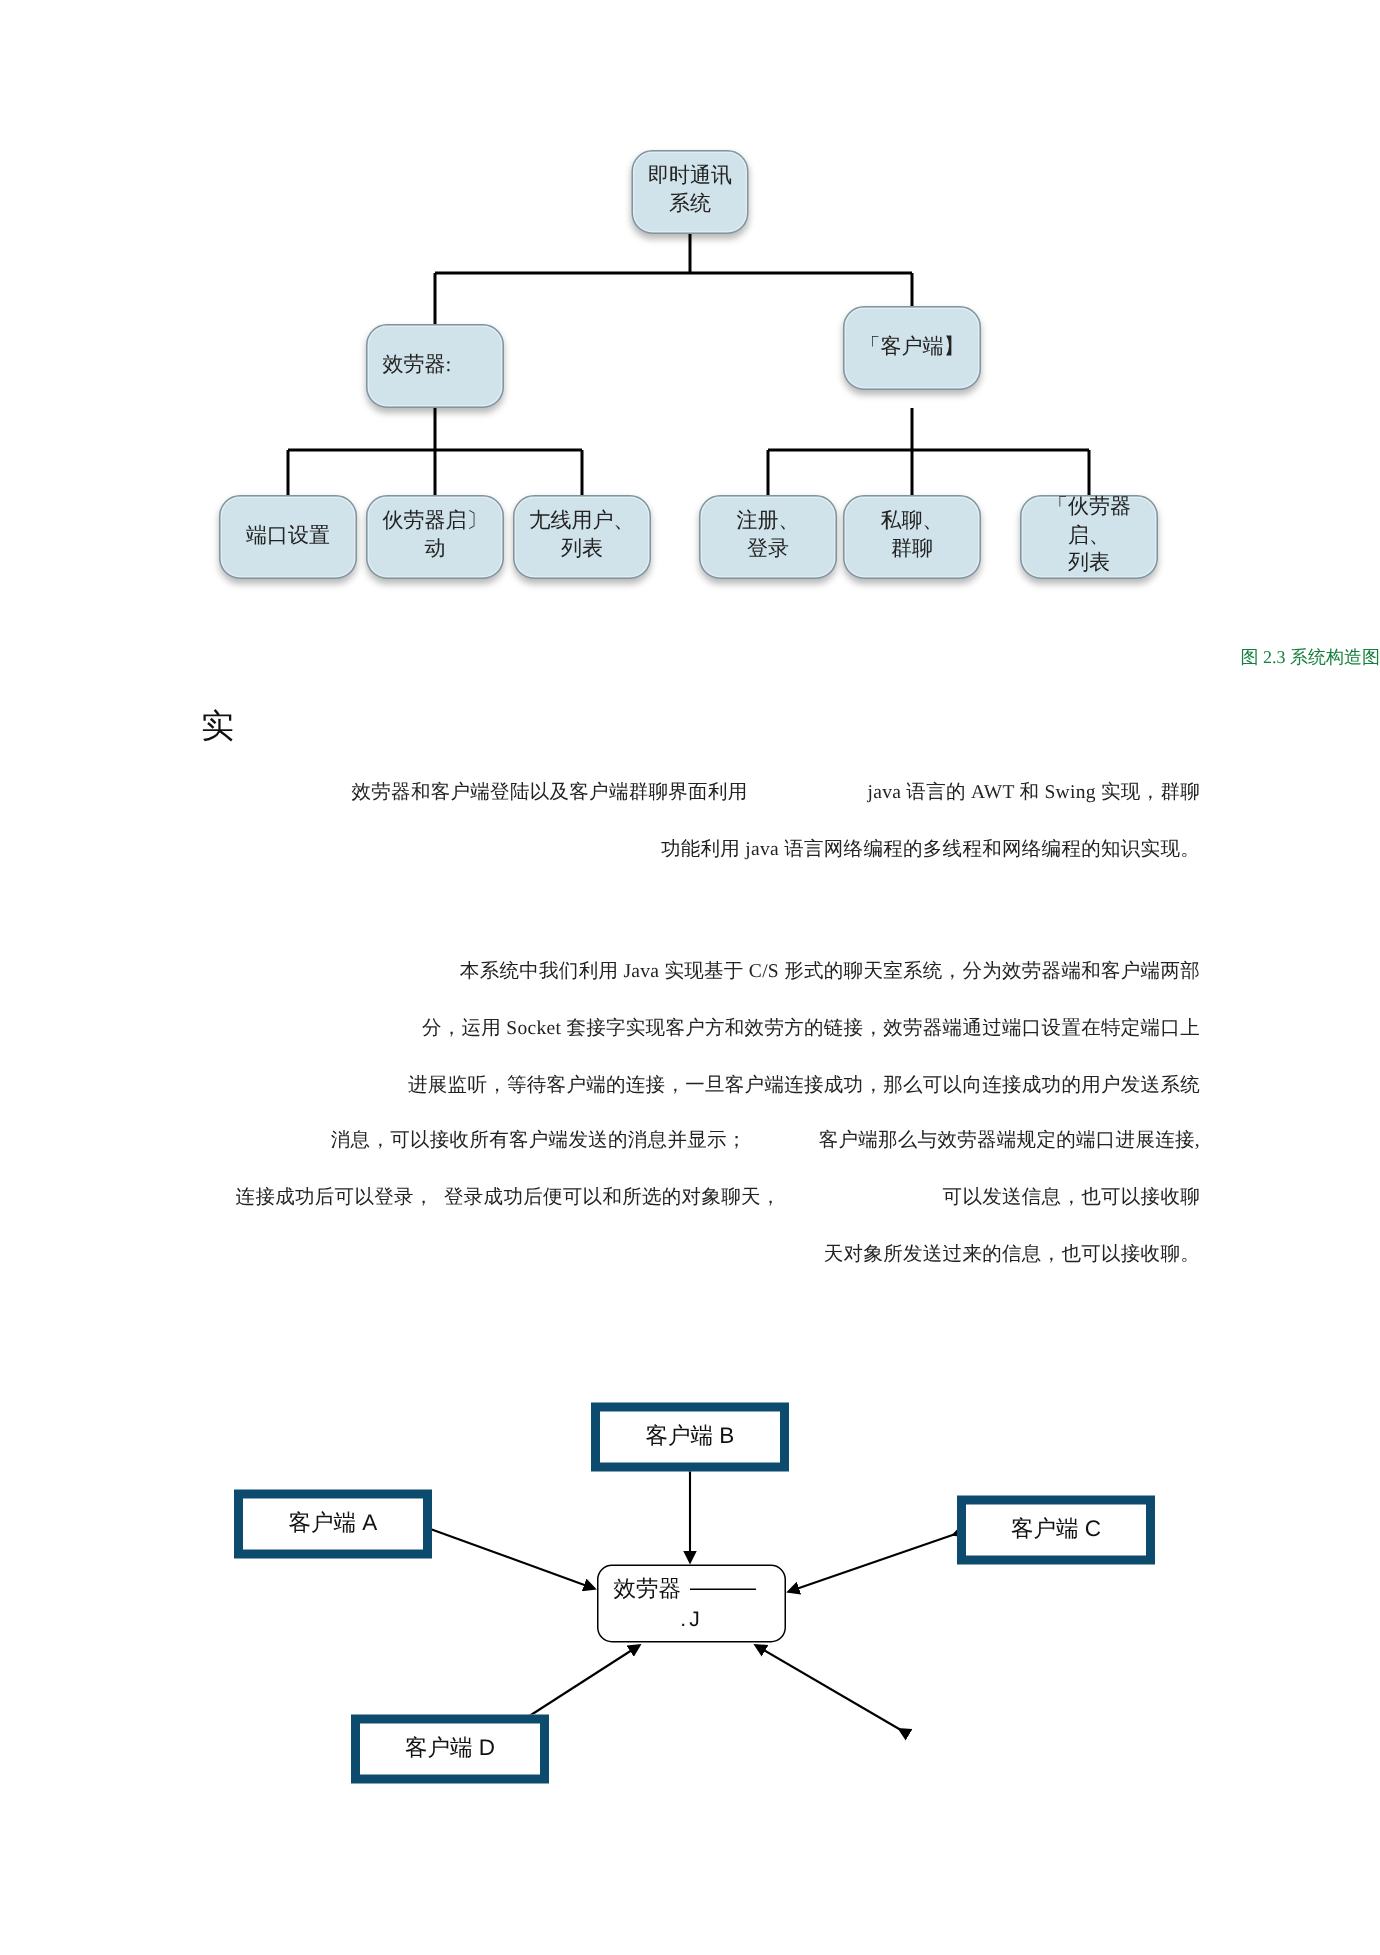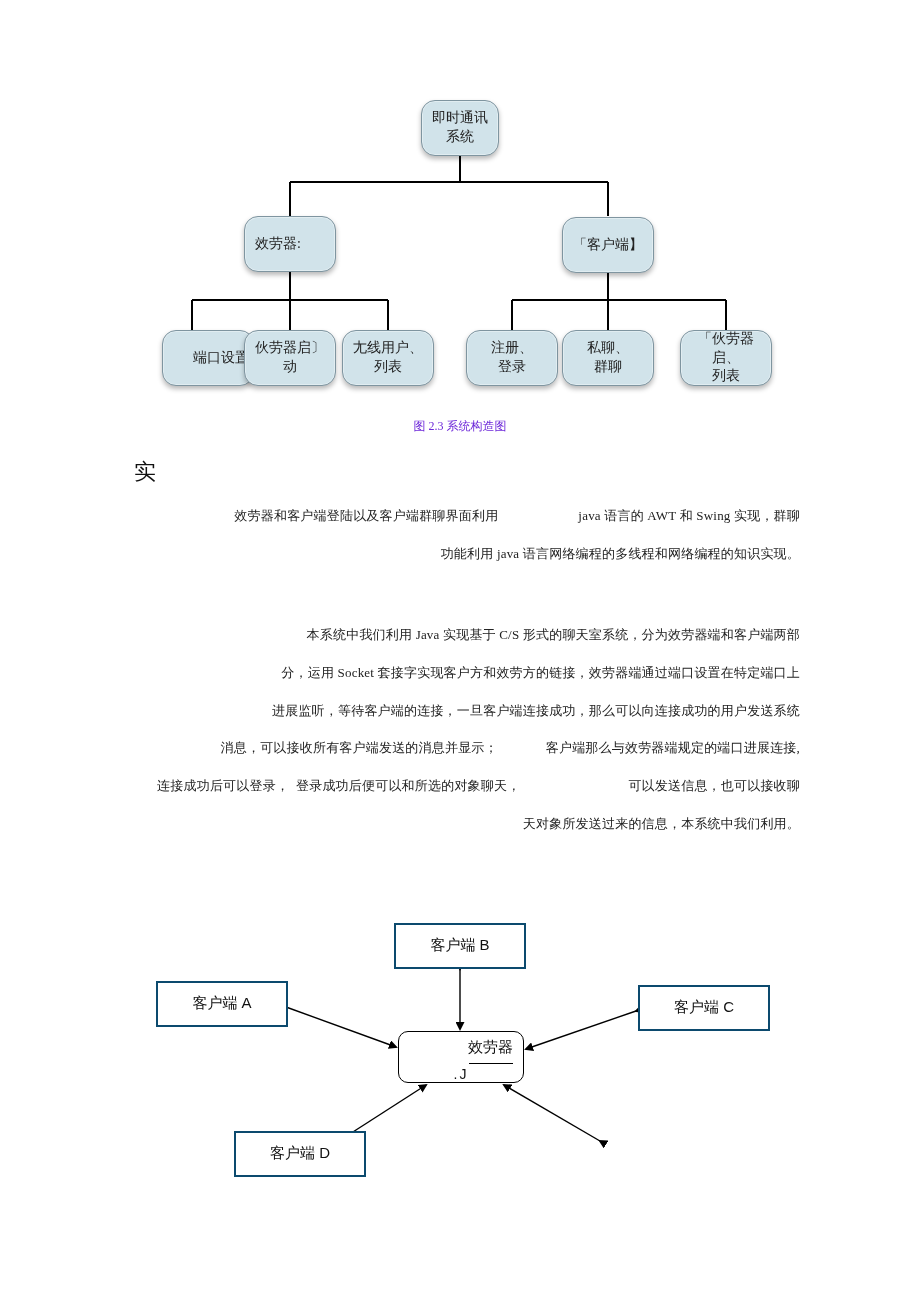--- a/index.html
+++ b/index.html
@@ -53,25 +53,25 @@
     height: 56px;
   }
   .tree svg {
     position: absolute;
     left: 0; top: 0;
     width: 640px;
     height: 310px;
     pointer-events: none;
   }
   .caption {
-    text-align: center;
+    text-align: right;
     font-size: 12px;
     font-family: "SimSun", serif;
-    color: #6d28d9;
-    margin-top: 8px;
+    color: #15803d;
+    margin-top: 20px;
     margin-bottom: 12px;
   }
   .bigchar {
     font-size: 22px;
     font-family: "SimSun", serif;
     color: #111;
     margin-left: 134px;
     margin-top: 22px;
     margin-bottom: 10px;
   }
@@ -103,21 +103,21 @@
   }
   
   .star {
     position: relative;
     width: 660px;
     height: 300px;
     margin: 60px auto 40px auto;
   }
   .box {
     position: absolute;
-    border: 2px solid #0c4a6e;
+    border: 6px solid #0c4a6e;
     background: #fff;
     font-family: "SimSun", Arial, sans-serif;
     font-size: 15px;
     color: #111;
     display: flex;
     align-items: center;
     justify-content: center;
     box-sizing: border-box;
     padding: 4px 8px;
   }
@@ -173,25 +173,25 @@
 
     <div class="node top" style="left:281px; top:0px;">
       <span style="white-space:pre-line;">即时通讯
 系统</span>
     </div>
 
     <div class="node mid" style="left:104px; top:116px; align-items:flex-start; padding-left:10px;">
       <span>效劳器:</span>
     </div>
 
-    <div class="node mid" style="left:422px; top:117px; width:92px;">
+    <div class="node mid" style="left:422px; top:104px; width:92px;">
       <span>「客户端】</span>
     </div>
 
-    <div class="node leaf" style="left:22px; top:230px;align-items:flex-end;">
+    <div class="node leaf" style="left:6px; top:230px;">
       <span>端口设置</span>
     </div>
     <div class="node leaf" style="left:104px; top:230px;">
       <span style="white-space:pre-line;">伙劳器启〕
 动</span>
     </div>
     <div class="node leaf" style="left:202px; top:230px;">
       <span style="white-space:pre-line;">尢线用户、
 列表</span>
     </div>
@@ -220,21 +220,21 @@
   </div>
 
   <div style="height:44px;"></div>
 
   <div class="para">
     <span class="indent"></span><span>本系统中我们利用 Java 实现基于 C/S 形式的聊天室系统，分为效劳器端和客户端两部</span><br>
     <span>分，运用 Socket 套接字实现客户方和效劳方的链接，效劳器端通过端口设置在特定端口上</span><br>
     <span>进展监听，等待客户端的连接，一旦客户端连接成功，那么可以向连接成功的用户发送系统</span><br>
     <span>消息，可以接收所有客户端发送的消息并显示；</span><span class="gap-sm"></span><span>客户端那么与效劳器端规定的端口进展连接,</span><br>
     <span>连接成功后可以登录，</span>&nbsp;&nbsp;<span>登录成功后便可以和所选的对象聊天，</span><span class="gap-lg"></span><span>可以发送信息，也可以接收聊</span><br>
-    <span>天对象所发送过来的信息，本系统中我们利用。</span>
+    <span>天对象所发送过来的信息，也可以接收聊。</span>
   </div>
 
   <div class="star">
     <svg>
       <defs>
         <marker id="ah" markerWidth="9" markerHeight="9" refX="7" refY="4.5" orient="auto" markerUnits="userSpaceOnUse">
           <path d="M0,0 L9,4.5 L0,9 Z" fill="#000"></path>
         </marker>
       </defs>
 
@@ -255,21 +255,21 @@
 
     <div class="box" style="left:26px; top:78px; width:132px; height:46px;">
       <span>客户端 A</span>
     </div>
 
     <div class="box" style="left:508px; top:82px; width:132px; height:46px;">
       <span>客户端 C</span>
     </div>
 
     <div class="server" style="left:268px; top:128px; width:126px; height:52px;">
-      <div style="display:flex; align-items:flex-end; gap:6px;flex-direction:column;">
+      <div style="display:flex; align-items:center; gap:6px;">
         <span>效劳器</span>
         <span style="display:inline-block; width:44px; border-bottom:1px solid #000; height:0;"></span>
       </div>
       <div class="srv-sub">.J</div>
     </div>
 
     <div class="box" style="left:104px; top:228px; width:132px; height:46px;">
       <span>客户端 D</span>
     </div>
 

